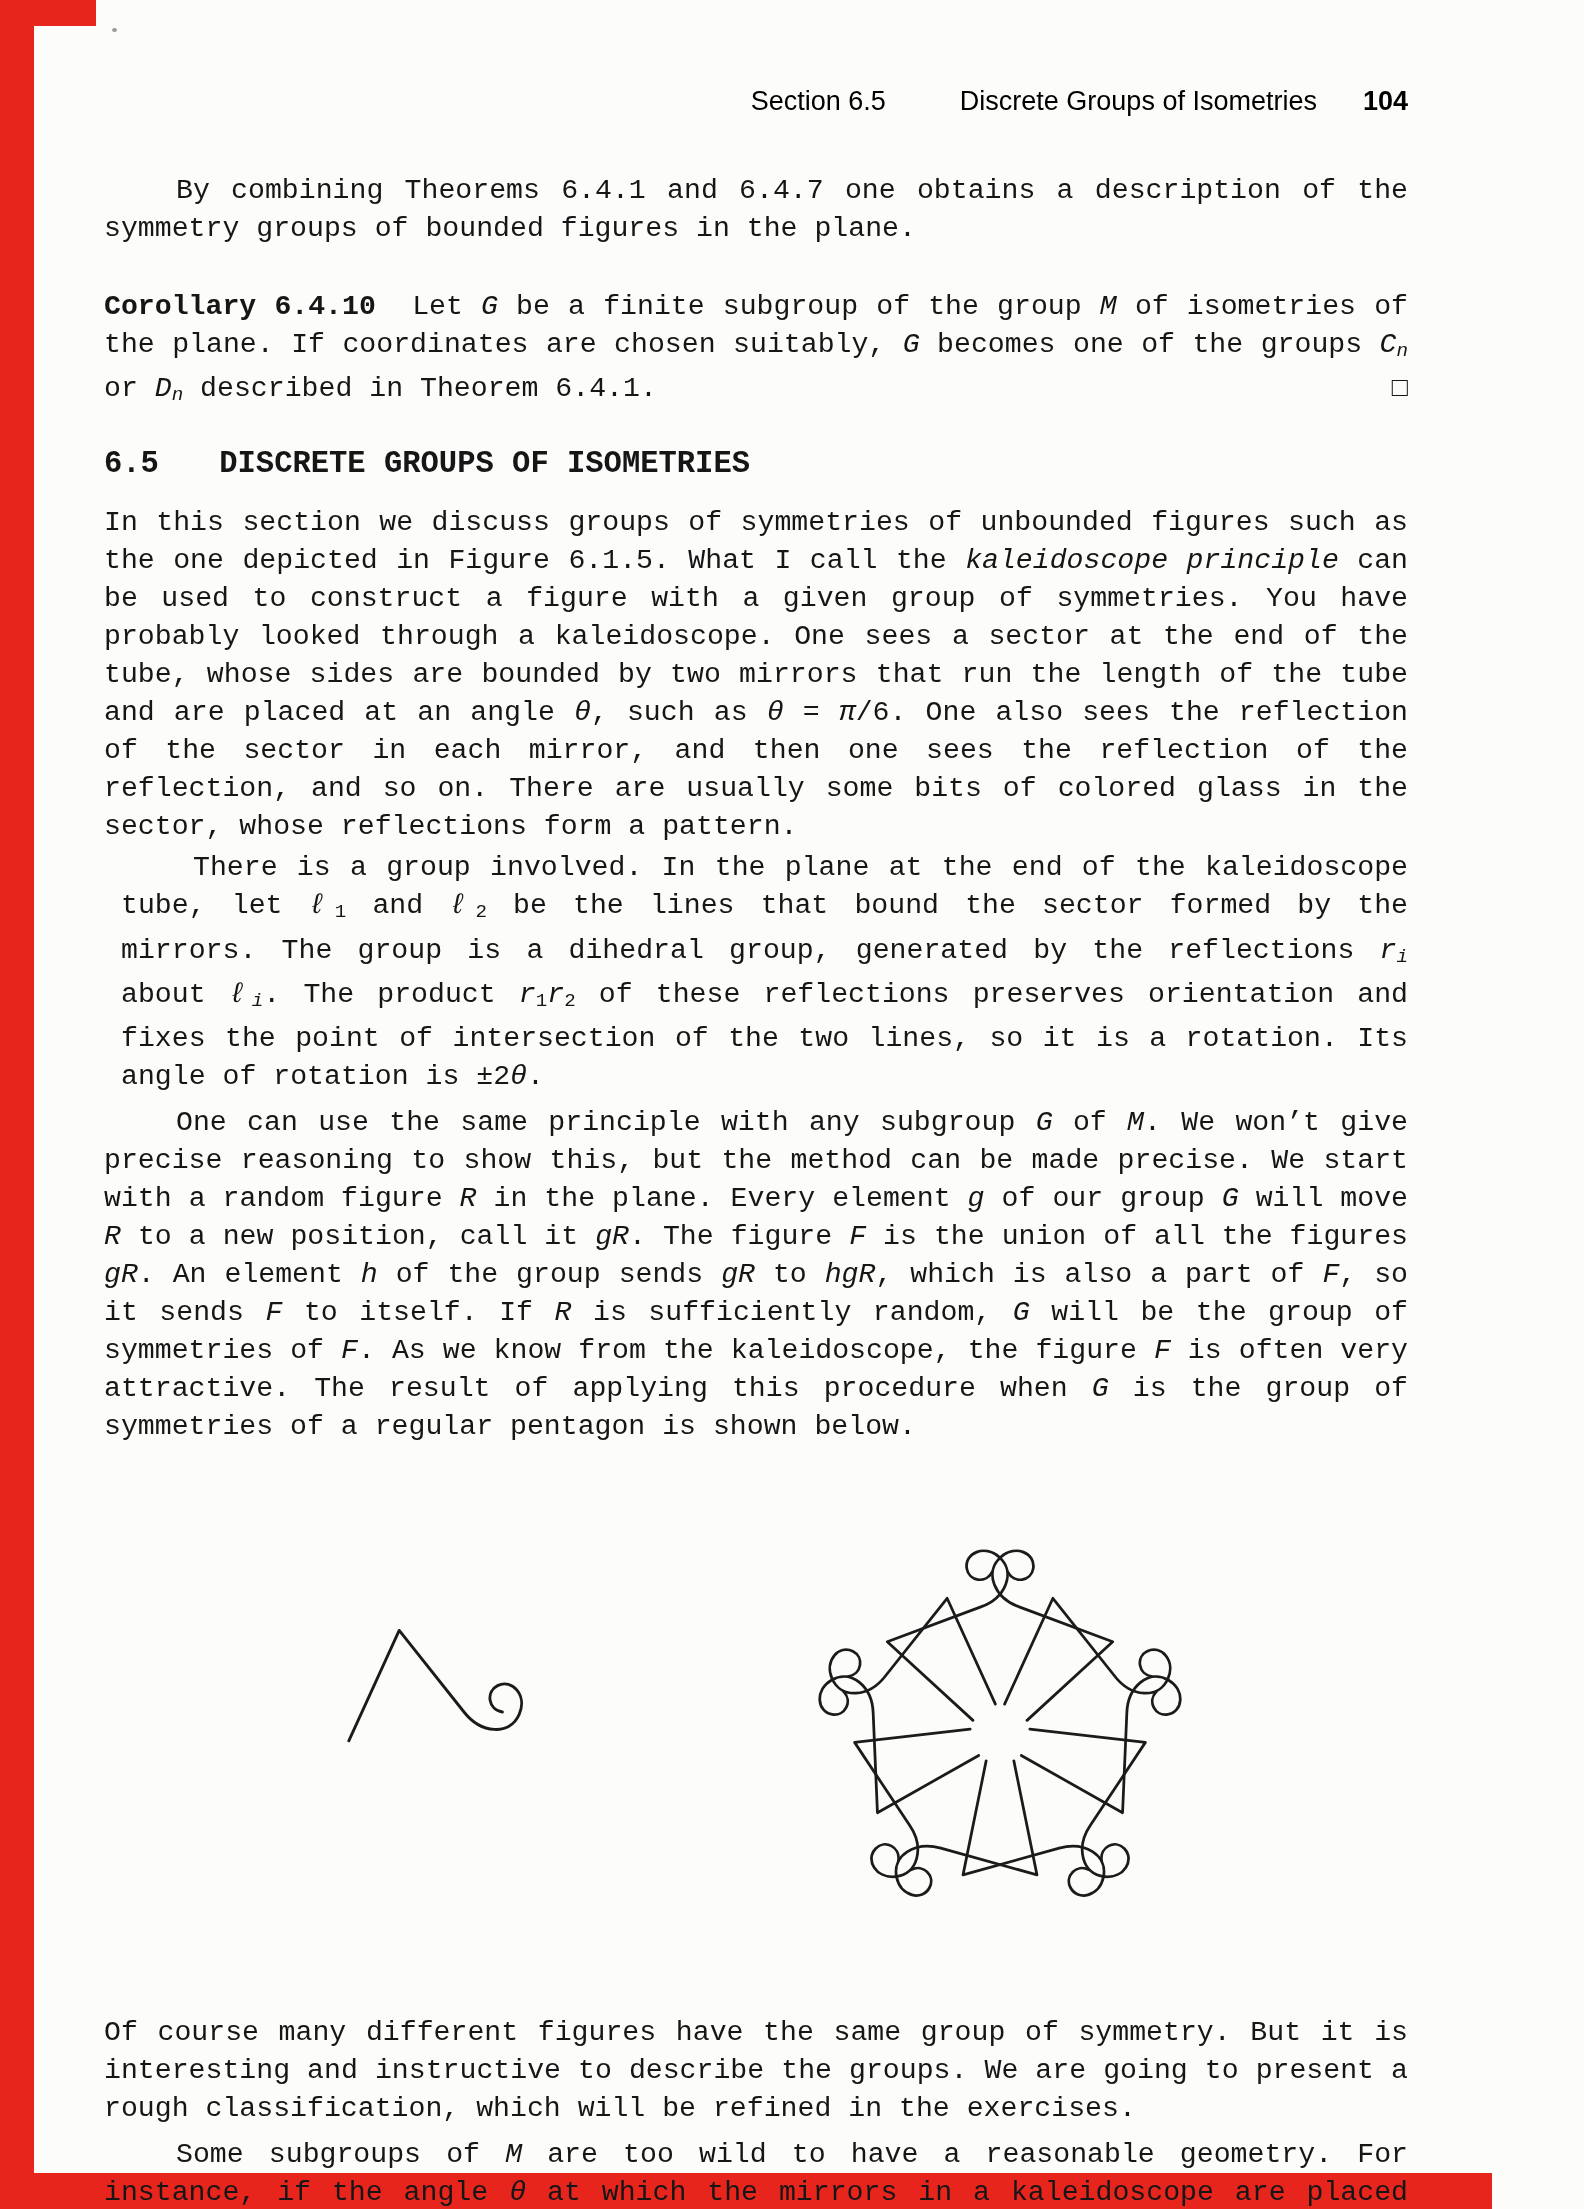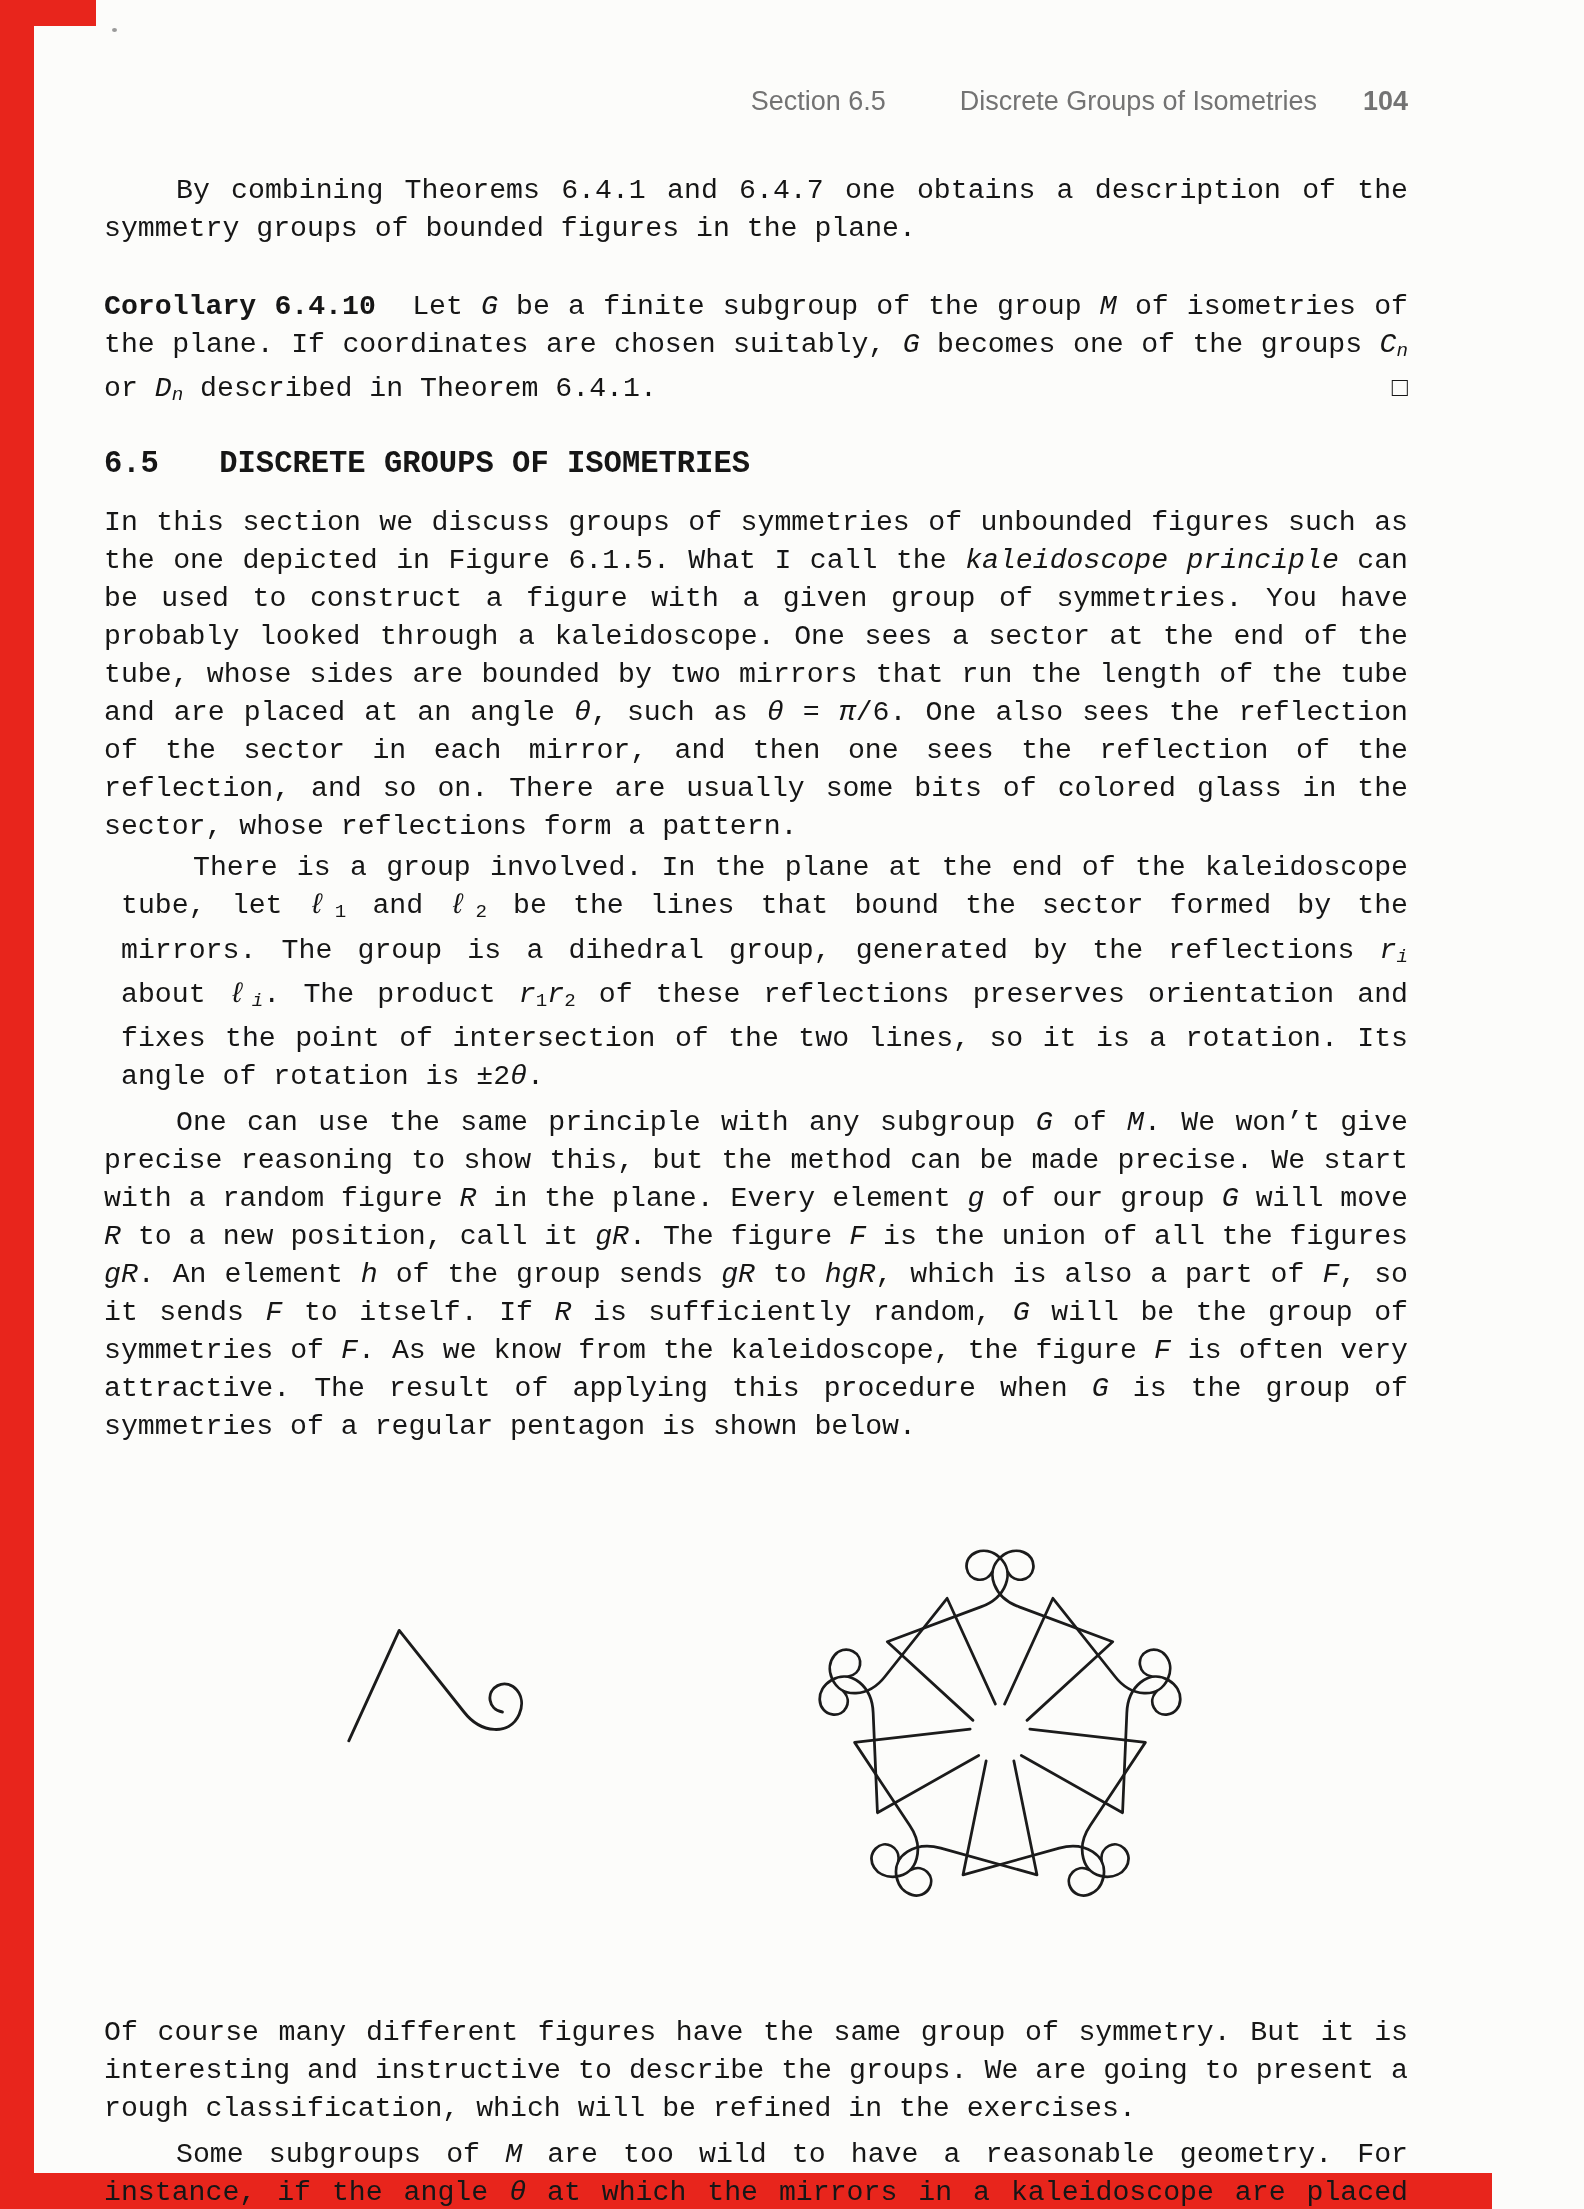--- a/index.html
+++ b/index.html
@@ -16,21 +16,21 @@
   .edge-left{position:absolute;left:0;top:0;width:34px;height:2209px;}
   .edge-top{position:absolute;left:0;top:0;width:96px;height:26px;}
   .edge-bottom{position:absolute;left:0;bottom:0;width:1492px;height:36px;}
   .speck{position:absolute;left:112px;top:28px;width:5px;height:4px;background:#9a9a9a;border-radius:50%;}
 
   .content{position:absolute;left:104px;top:86px;width:1304px;}
 
   .running-head{
     display:flex;justify-content:flex-end;align-items:baseline;
     font-family:"Liberation Sans", sans-serif;
-    font-size:27px;line-height:30px;color:#737373;
+    font-size:27px;line-height:30px;color:#000000;
     margin-bottom:56px;
   }
   .running-head .rh-section{margin-right:74px;}
   .running-head .rh-title{margin-right:46px;}
   .running-head .rh-page{font-weight:bold;}
 
   .para{
     font-size:28.2px;line-height:38px;
     text-align:justify;
     margin:0;

